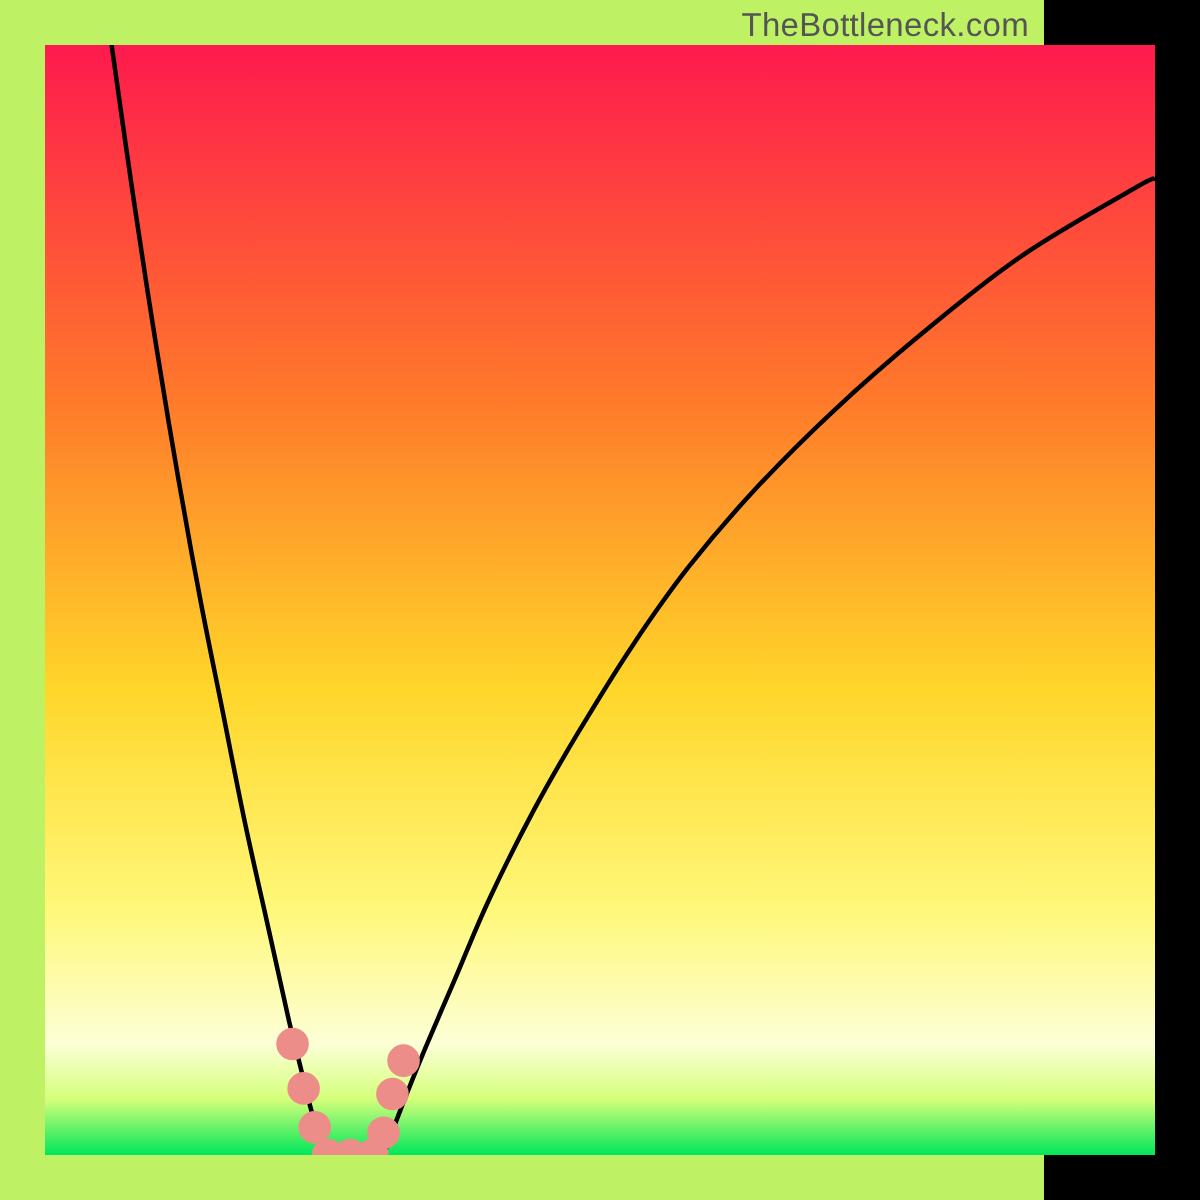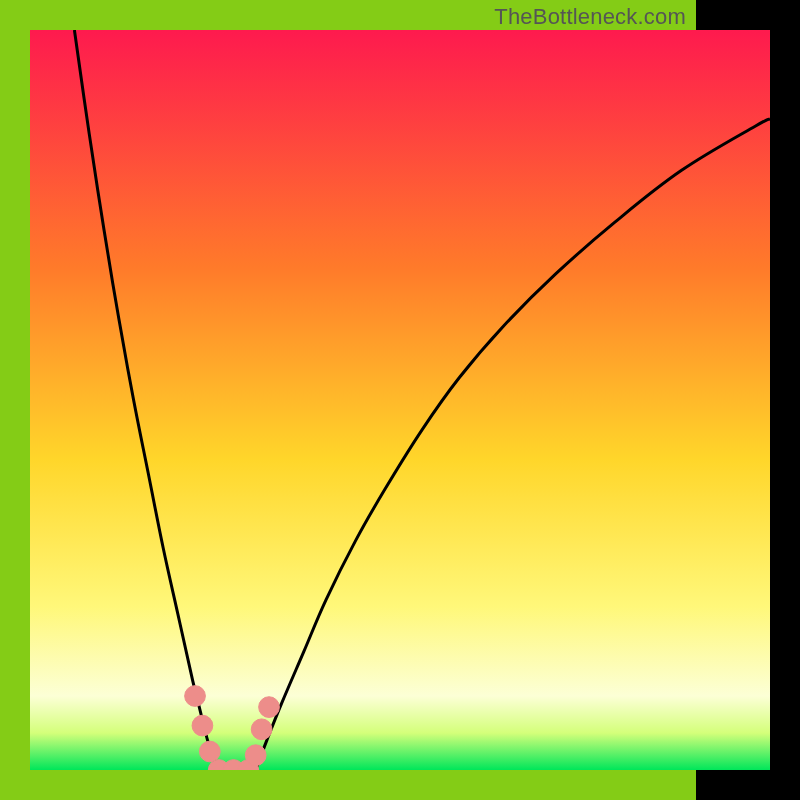--- a/index.html
+++ b/index.html
@@ -8,21 +8,21 @@
     width: 800px;
     height: 800px;
     background: #000;
     overflow: hidden;
     font-family: Arial, Helvetica, sans-serif;
   }
   .frame {
     position: relative;
     width: 696px;
     height: 800px;
-    background: #84cc16;
+    background: #bef264;
   }
   .plot-area {
     position: absolute;
     left: 30px;
     top: 30px;
     width: 740px;
     height: 740px;
     overflow: hidden;
   }
   .gradient-bg {

